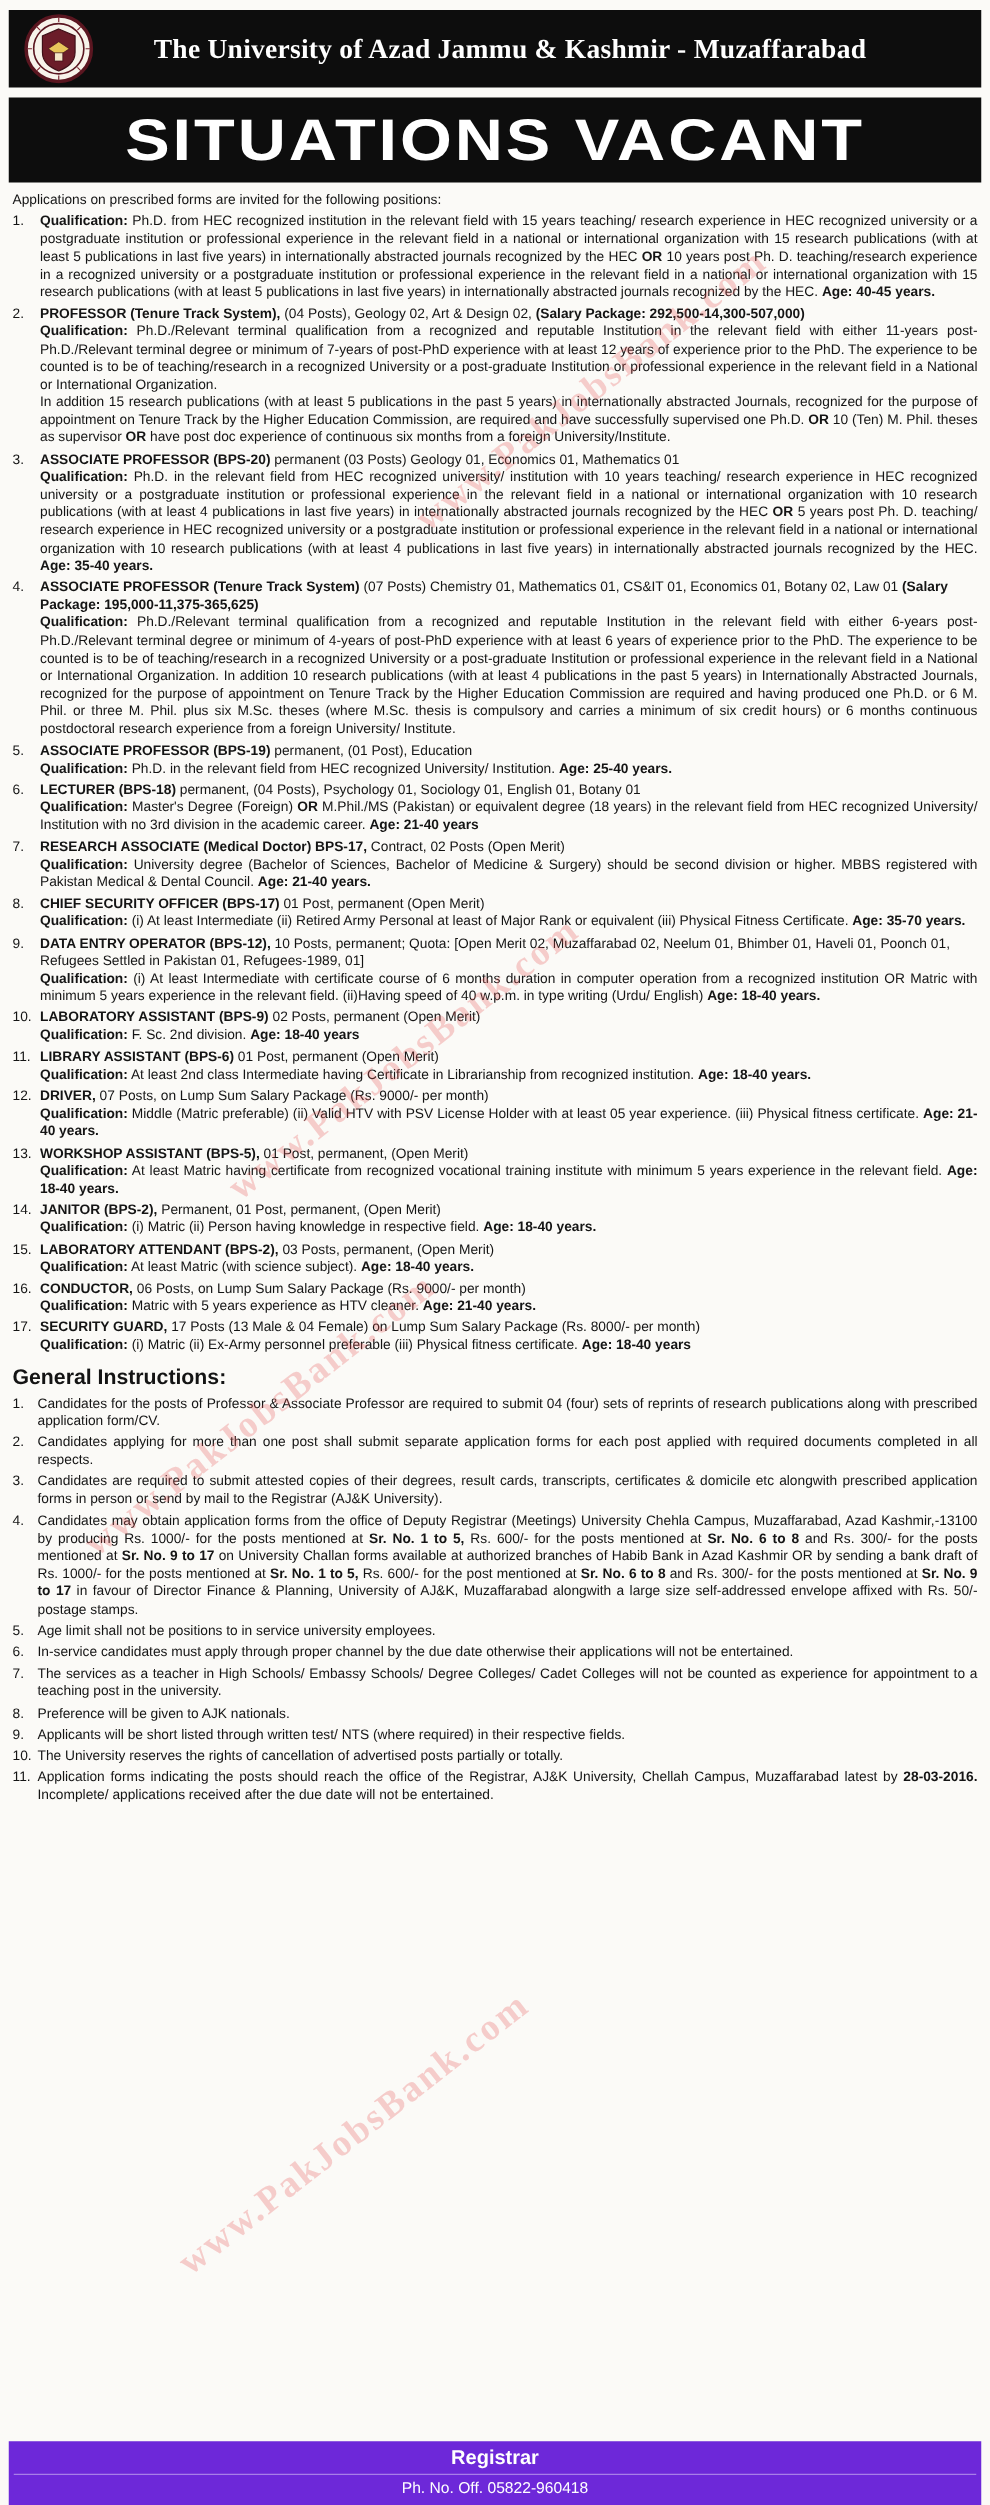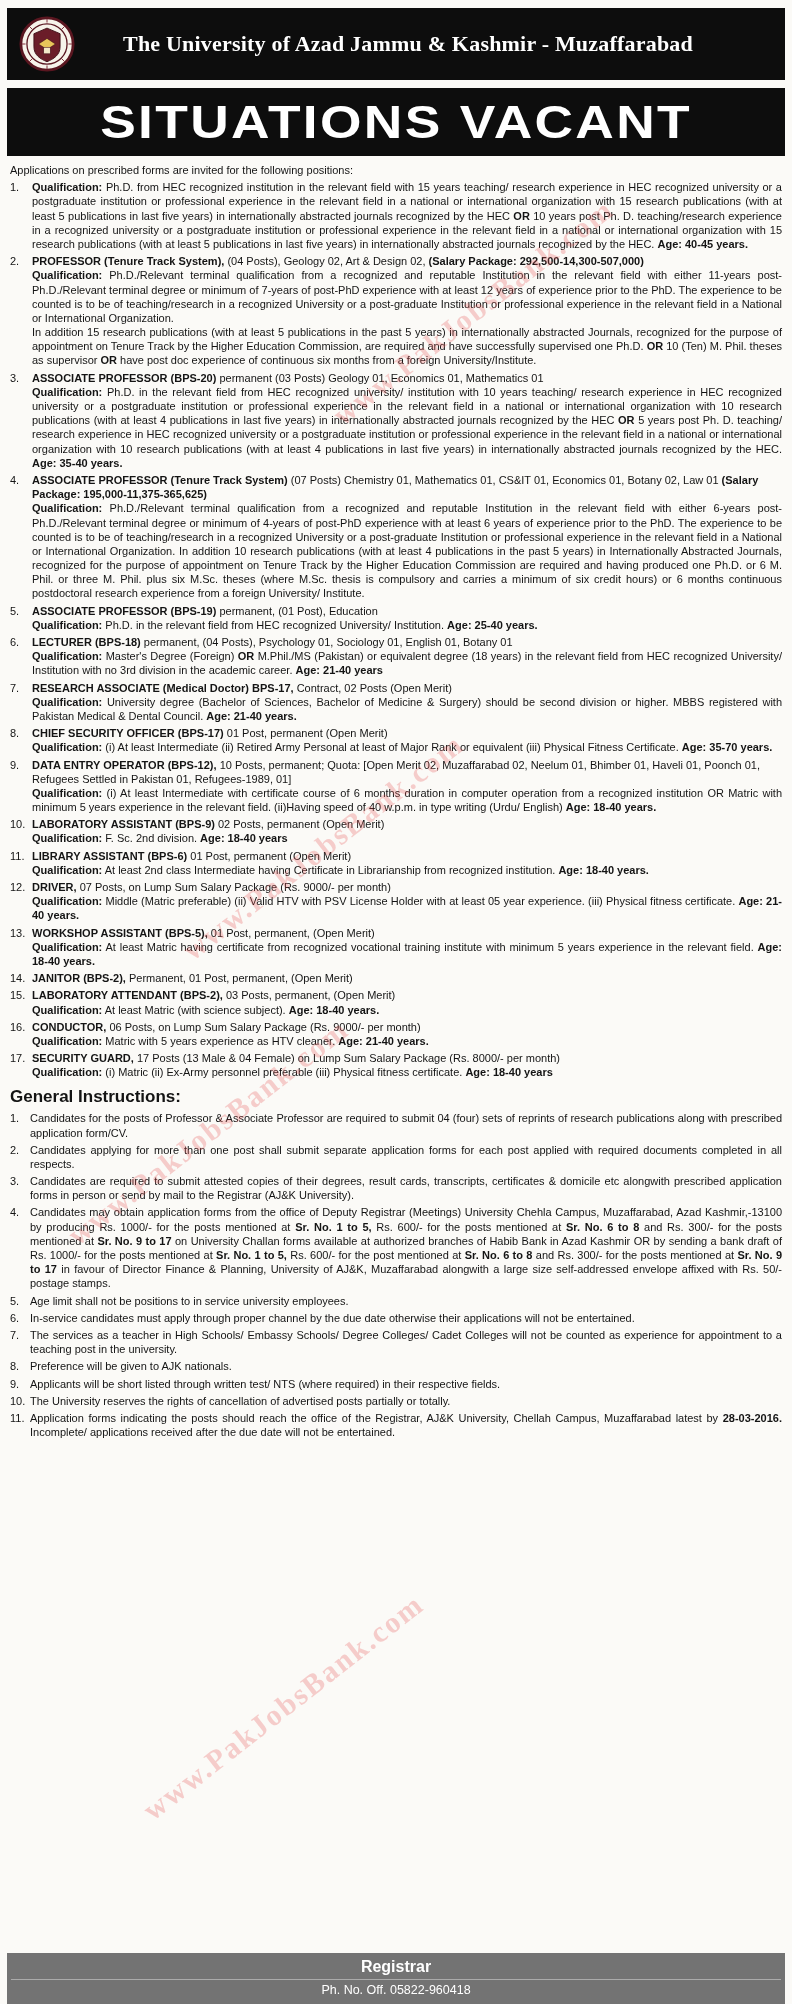--- a/index.html
+++ b/index.html
@@ -14,21 +14,21 @@
   }
   .page {
     position:absolute; inset:0;
     background:#fbfaf7;
     padding:8px 7px 0;
     display:flex; flex-direction:column;
   }
   
   .header-bar {
     background:#0d0d0d;
-    height:72px;
+    height:62px;
     display:flex; align-items:center;
     padding:0 12px;
     gap:12px;
     flex:0 0 auto;
   }
   .logo { width:56px; height:56px; flex:0 0 auto; }
   .header-title {
     flex:1;
     color:#ffffff;
     font-family:"Liberation Serif", serif;
@@ -69,21 +69,21 @@
   .qpara { text-align:justify; }
   b { font-weight:700; }
   
   .gi-heading { font-weight:700; margin:7px 0 3px; font-size:17px; }
   .gi-row { display:flex; gap:4px; margin-bottom:3px; }
   .gi-num { width:16px; flex:0 0 auto; }
   .gi-text { flex:1; min-width:0; text-align:justify; }
   
   .footer-bar {
     margin-top:auto;
-    background:#737373;
+    background:#6d28d9;
     color:#fff;
     text-align:center;
     padding:5px 0 7px;
     flex:0 0 auto;
   }
   .footer-title {
     font-weight:700;
     font-size:16px;
     border-bottom:1px solid rgba(255,255,255,.4);
     display:block;
@@ -269,20 +269,23 @@
       <div>
               <div class="qpara"><b>Qualification:</b> At least Matric having certificate from recognized vocational training institute with minimum 5 years experience in the relevant field. <b>Age: 18-40 years.</b></div>
             </div>
     </div>
   </div>
 
   <div class="pos-row">
     <span class="pos-num">14.</span>
     <div class="pos-body">
       <div class="pos-title"><b>JANITOR (BPS-2),</b> Permanent, 01 Post, permanent, (Open Merit)</div>
+      <div>
+              <div class="qpara"><b>Qualification:</b> (i) Matric  (ii) Person having knowledge in respective field. <b>Age: 18-40 years.</b></div>
+            </div>
     </div>
   </div>
 
   <div class="pos-row">
     <span class="pos-num">15.</span>
     <div class="pos-body">
       <div class="pos-title"><b>LABORATORY ATTENDANT (BPS-2),</b> 03 Posts, permanent, (Open Merit)</div>
       <div>
               <div class="qpara"><b>Qualification:</b> At least Matric (with science subject). <b>Age: 18-40 years.</b></div>
             </div>

